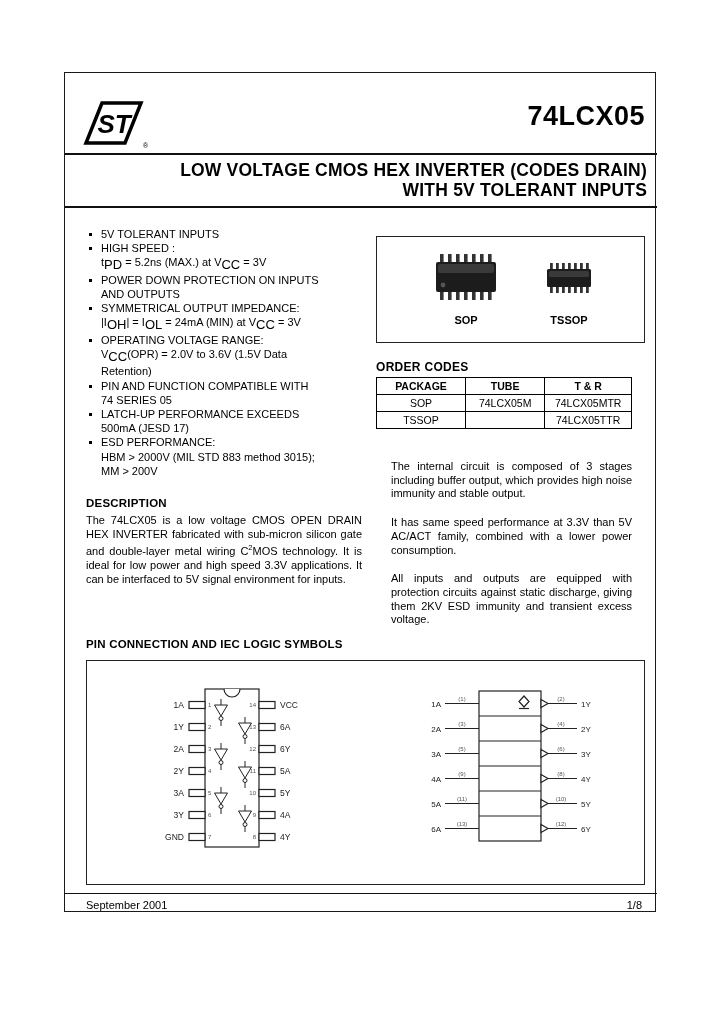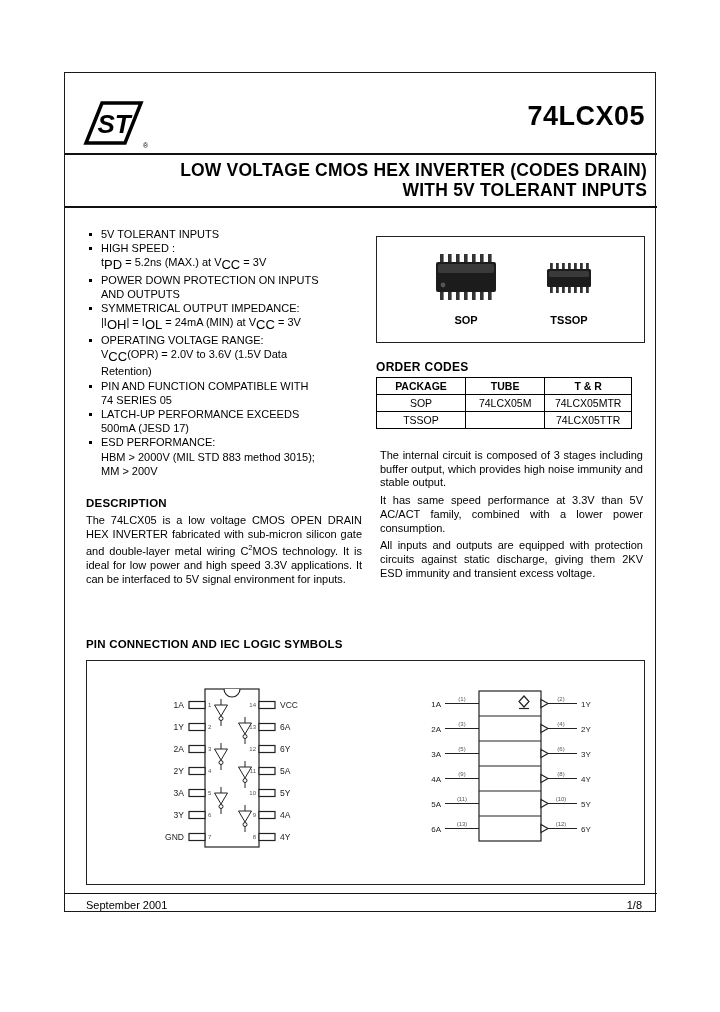--- a/index.html
+++ b/index.html
@@ -28,21 +28,21 @@
   .desc-text { left:21px; top:440px; width:276px; font-size:11px; line-height:14px; text-align:justify; }
   .desc-text sup { font-size:7.5px; }
 
   .pkg-box { left:311px; top:163px; width:269px; height:107px; border:1px solid #222; }
   .order-heading { left:311px; top:287px; font-size:12px; font-weight:700; letter-spacing:.3px; }
   table.order { position:absolute; left:311px; top:304px; width:256px; border-collapse:collapse; font-size:10.5px; }
   table.order th, table.order td { border:1px solid #000; text-align:center; padding:2px 2px; height:13px; }
   table.order th { font-weight:700; }
 
   .right-text { left:311px; top:372px; width:271px; font-size:11px; line-height:13.7px; text-align:justify; }
-  .right-text p { margin:4px; }
+  .right-text p { margin:15px; }
 
   .pin-heading { left:21px; top:565px; font-size:11.5px; font-weight:700; letter-spacing:.2px; }
   .diagram-box { left:21px; top:587px; width:559px; height:225px; border:1px solid #222; }
 
   .footer-rule { top:820px; }
   .footer-date { left:21px; top:826px; font-size:11px; }
   .footer-page { right:13px; top:826px; font-size:11px; }
 
   svg text { font-family:"Liberation Sans", sans-serif; }
 </style>

